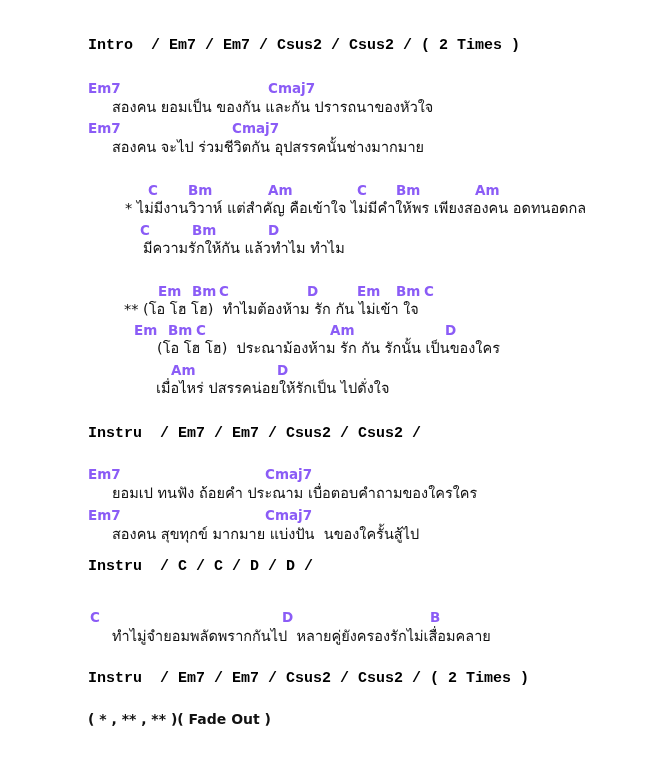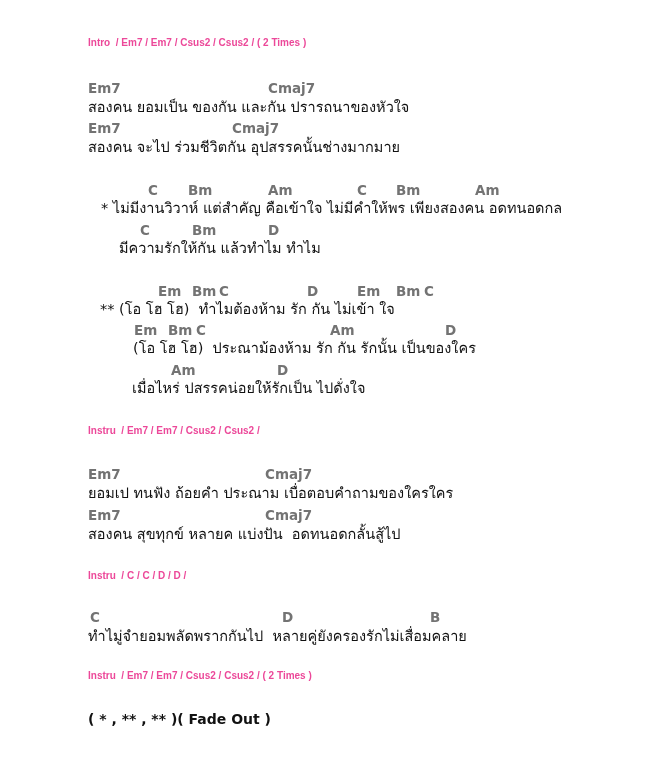--- a/index.html
+++ b/index.html
@@ -27,47 +27,48 @@
   .line {
     position: absolute;
     white-space: pre;
     line-height: 1;
   }
   .lyricline {
     font-family: "DejaVu Sans", "Liberation Sans", sans-serif;
     font-weight: normal;
     font-size: 14.5px;
     color: #111111;
+    margin-left: 24px;
   }
   .sectionline {
-    font-family: Liberation Sans, sans-serif;
+    font-family: Liberation Mono, monospace;
     font-weight: bold;
-    font-size: 10px;
-    color: #ec4899;
+    font-size: 15px;
+    color: #000000;
   }
   .endline {
     font-family: "DejaVu Sans", "Liberation Sans", sans-serif;
     font-weight: bold;
     font-size: 14px;
     color: #111111;
   }
   
   .chordrow {
     position: absolute;
     height: 16px;
     left: 0;
     width: 670px;
   }
   .chord {
     position: absolute;
     top: 0;
     font-family: "DejaVu Sans", "Liberation Sans", sans-serif;
     font-weight: bold;
     font-size: 13.5px;
-    color: #737373;
+    color: #8b5cf6;
     white-space: pre;
   }
 </style>
 </head>
 <body>
 
 <div class="sheet">
 
   <div class="line sectionline" style="left:88px; top:38px;">Intro  / Em7 / Em7 / Csus2 / Csus2 / ( 2 Times )</div>
 
@@ -131,23 +132,23 @@
   <div class="chordrow" style="top:466px;">
     <span class="chord" style="left: 88px;">Em7</span>
     <span class="chord" style="left: 265px;">Cmaj7</span>
   </div>
   <div class="line lyricline" style="left:88px; top:486px;">ยอมเป ทนฟัง ถ้อยคำ ประณาม เบื่อตอบคำถามของใครใคร</div>
 
   <div class="chordrow" style="top:507px;">
     <span class="chord" style="left: 88px;">Em7</span>
     <span class="chord" style="left: 265px;">Cmaj7</span>
   </div>
-  <div class="line lyricline" style="left:88px; top:527px;">สองคน สุขทุกข์ หลายค แบ่งปัน  อดทนอดกลั้นสู้ไป</div>
+  <div class="line lyricline" style="left:88px; top:527px;">สองคน สุขทุกข์ มากมาย แบ่งปัน  นของใครั้นสู้ไป</div>
 
-  <div class="line sectionline" style="left:88px; top:571px;">Instru  / C / C / D / D /</div>
+  <div class="line sectionline" style="left:88px; top:559px;">Instru  / C / C / D / D /</div>
 
   <div class="chordrow" style="top:609px;">
     <span class="chord" style="left: 90px;">C</span>
     <span class="chord" style="left: 282px;">D</span>
     <span class="chord" style="left: 430px;">B</span>
   </div>
   <div class="line lyricline" style="left:88px; top:629px;">ทำไมู่จำยอมพลัดพรากกันไป  หลายคู่ยังครองรักไม่เสื่อมคลาย</div>
 
   <div class="line sectionline" style="left:88px; top:671px;">Instru  / Em7 / Em7 / Csus2 / Csus2 / ( 2 Times )</div>
 

